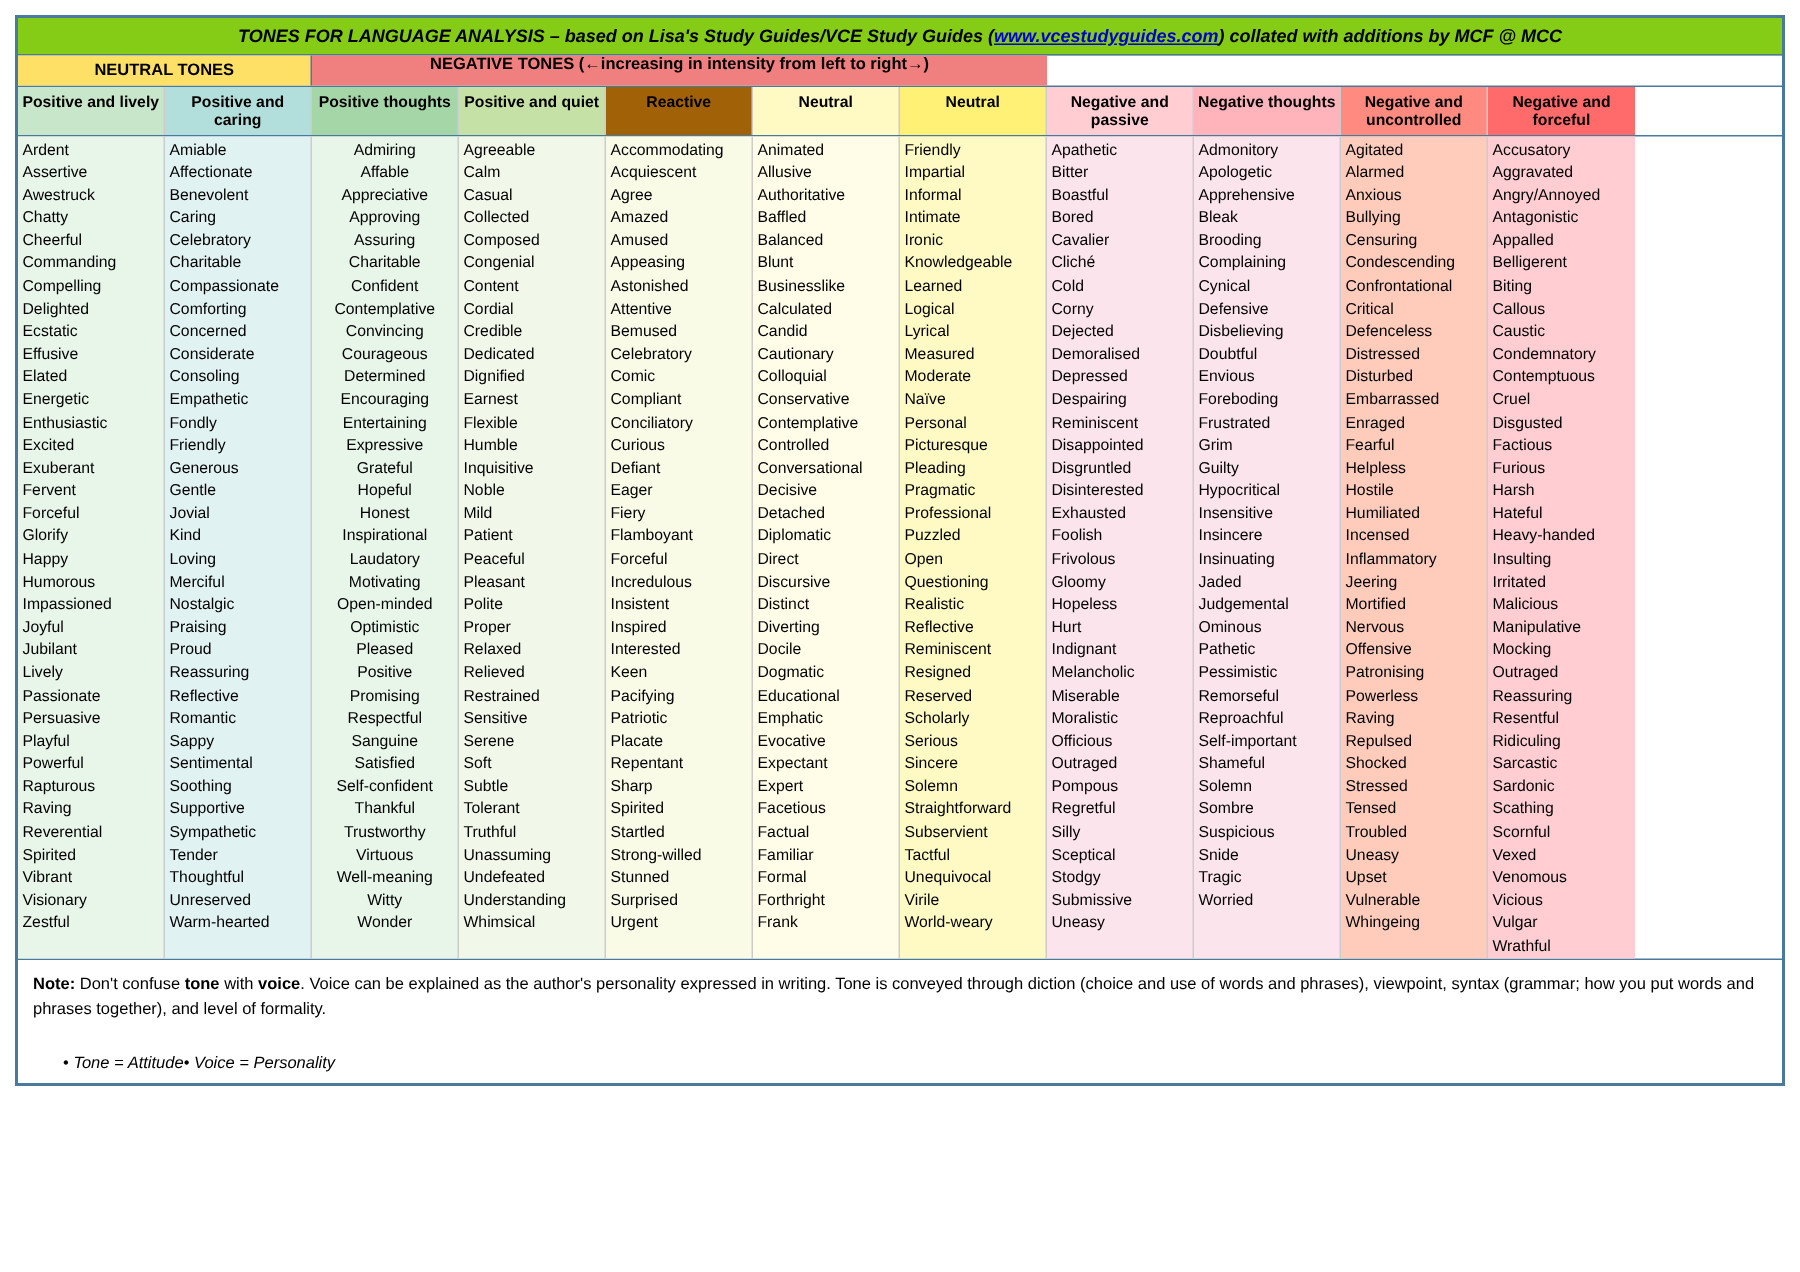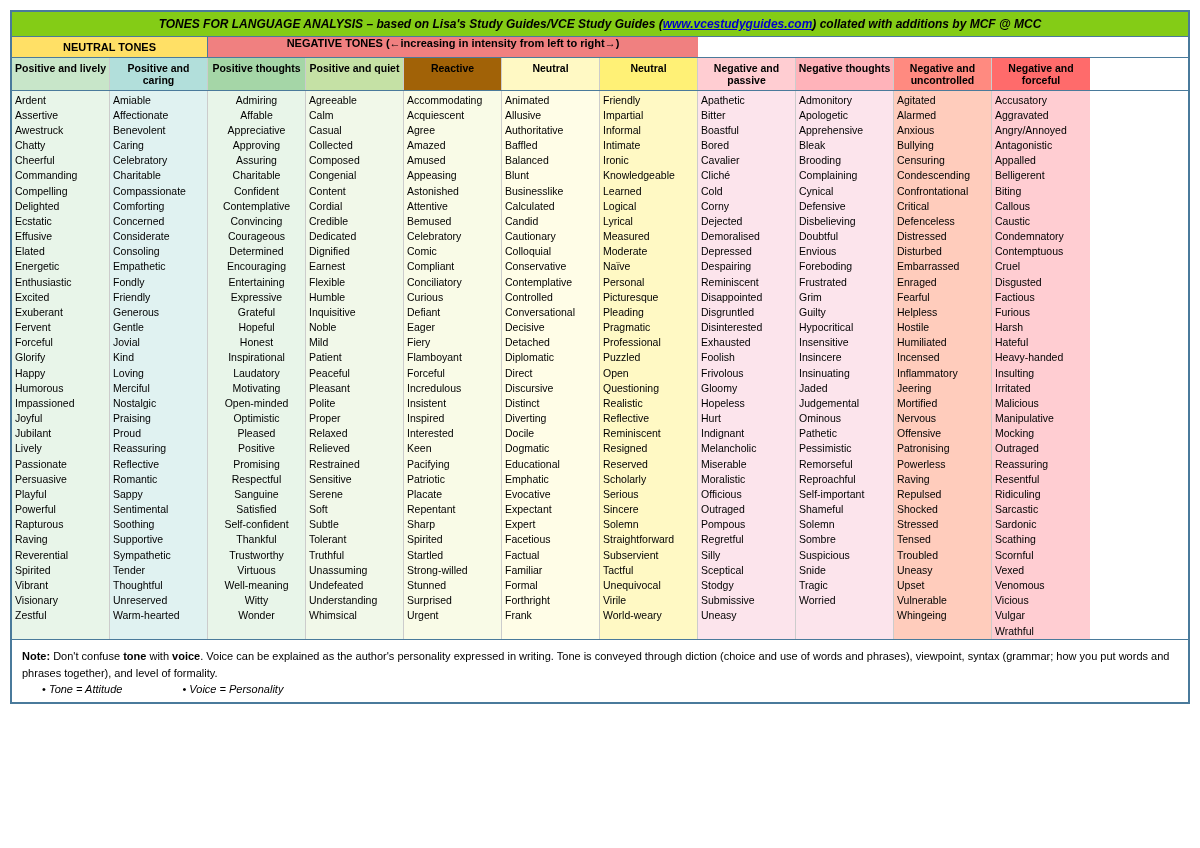--- a/index.html
+++ b/index.html
@@ -104,22 +104,21 @@
       line-height: 1.35;
     }
     .note-section {
       padding: 8px 10px 4px 10px;
       font-size: 11px;
       line-height: 1.5;
       border-top: 1px solid #4a7a9b;
     }
     .note-section .bullets {
       display: flex;
-      gap: 60px;
-      margin-top: 0;
+      margin-top: 20px;
       padding-left: 20px;
     }
     .note-section .bullet {
       list-style-type: disc;
     }
   </style>
 </head>
 <body>
 
 <div class="outer-container">

